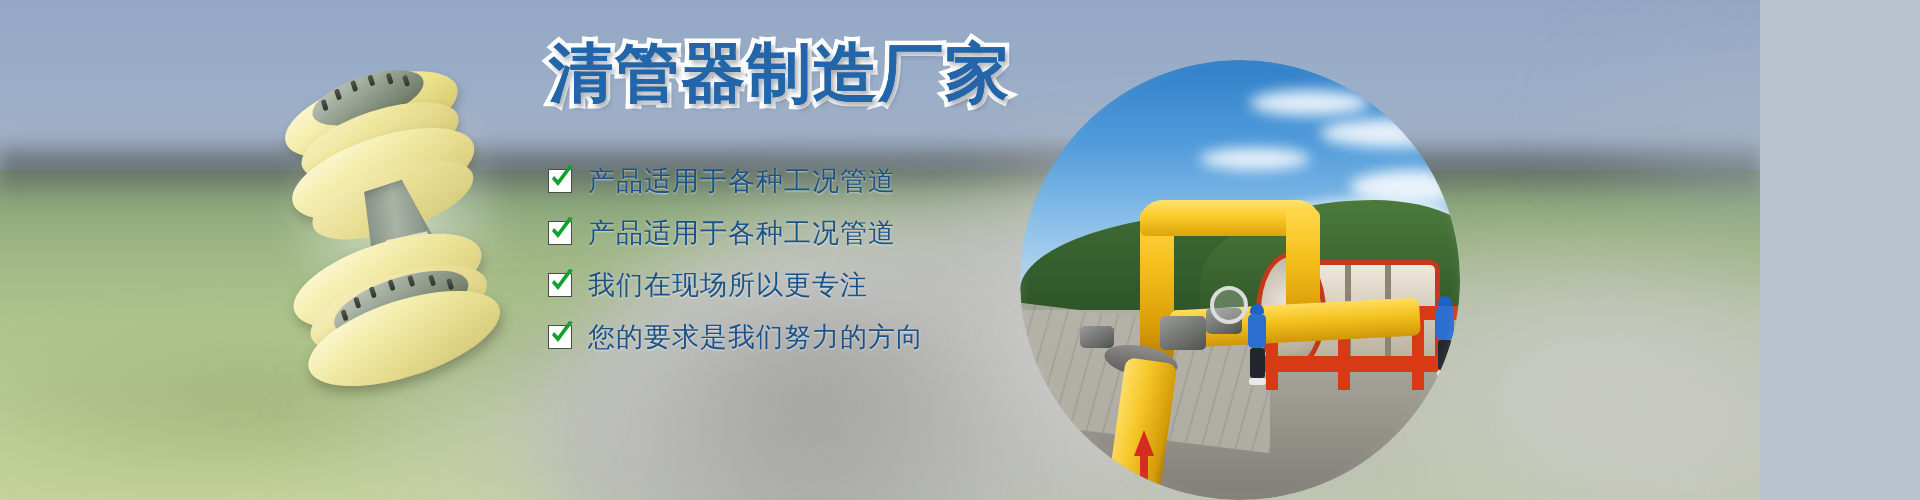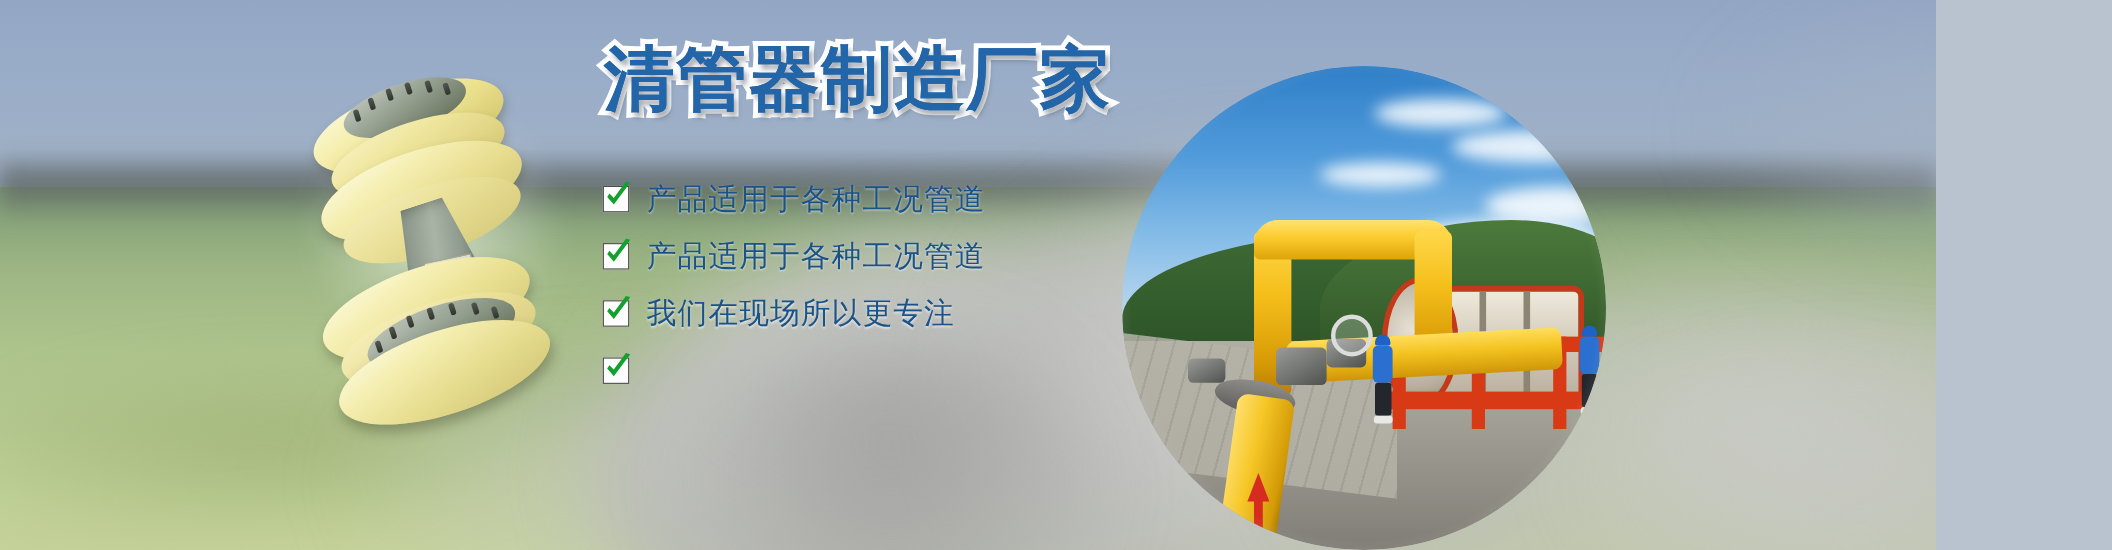--- a/index.html
+++ b/index.html
@@ -300,20 +300,21 @@
       </span>
       <span class="bullet-text">我们在现场所以更专注</span>
     </div>
 
     <div class="bullet-row">
       <span class="checkbox">
         <svg viewBox="0 0 30 30" aria-hidden="true">
           <path d="M5 16 L11 23 L26 3 L22 2 L11 17 L7 13 Z" fill="#14a02e"></path>
         </svg>
       </span>
+      <span class="bullet-text">您的要求是我们努力的方向</span>
     </div>
 
   </div>
 
   <div id="photo">
     <div class="ph ph-sky"></div>
     <div class="ph-cloud" style="left:230px;top:30px;width:120px;height:26px;"></div>
     <div class="ph-cloud" style="left:300px;top:58px;width:150px;height:30px;"></div>
     <div class="ph-cloud" style="left:180px;top:88px;width:110px;height:22px;"></div>
     <div class="ph-cloud" style="left:330px;top:110px;width:130px;height:34px;"></div>

